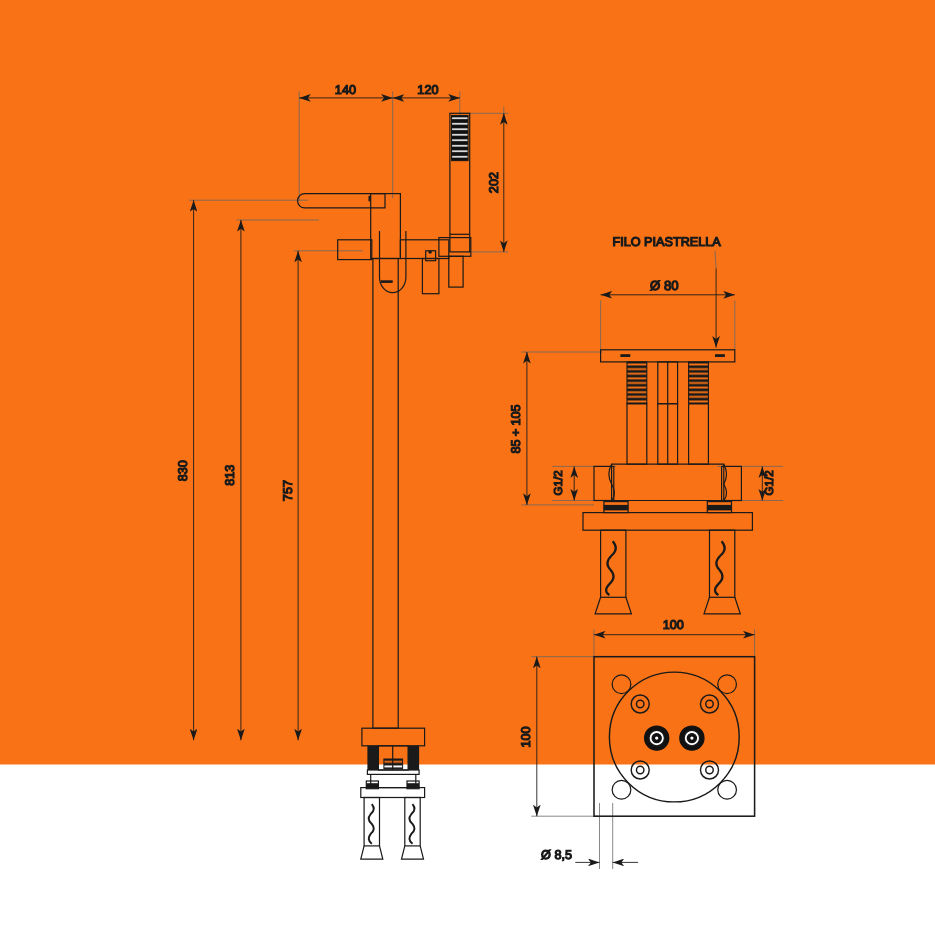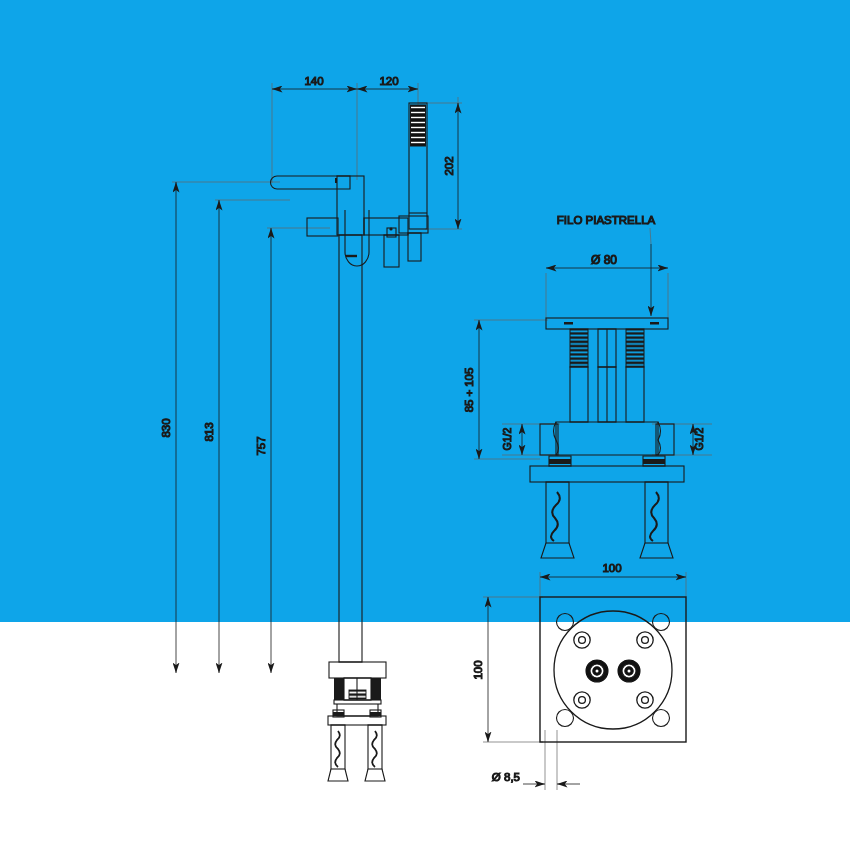--- a/index.html
+++ b/index.html
@@ -1,18 +1,18 @@
 <!DOCTYPE html>
 <html><head>
 <meta charset="utf-8">
 <title>Technical Drawing</title>
 <style>
   html,body{margin:0;padding:0;background:#ffffff;}
   body{width:850px;height:850px;font-family:"Liberation Sans",sans-serif;overflow:hidden;}
-  #sheet{position:relative;width:850px;height:622px;background:#0ea5e9;}
+  #sheet{position:relative;width:850px;height:695px;background:#f97316;}
   svg{display:block;}
   text{font-family:"Liberation Sans",sans-serif;fill:#1a1a1a;}
 </style>
 </head>
 <body>
 
 <div id="sheet">
 <svg width="850" height="850" viewBox="0 0 850 850">
   <defs>
     <marker id="arrIn" markerWidth="11" markerHeight="7" refX="10.5" refY="3.5" orient="auto" markerUnits="userSpaceOnUse">

